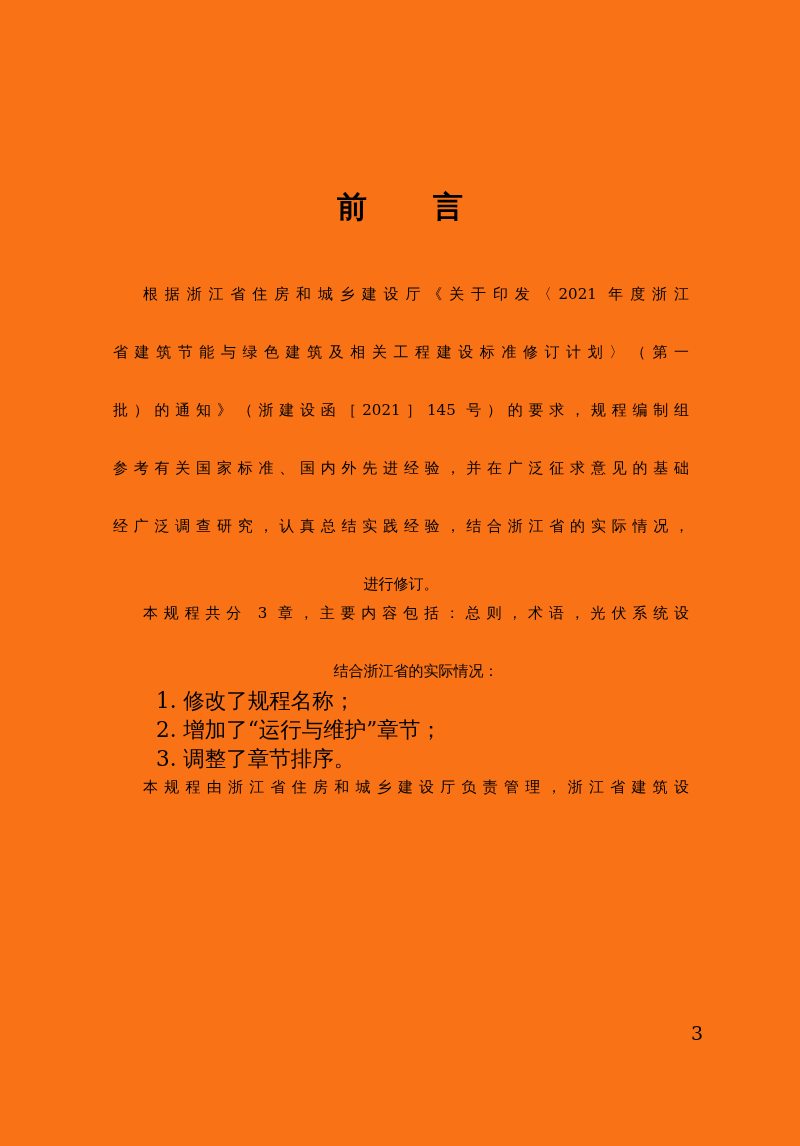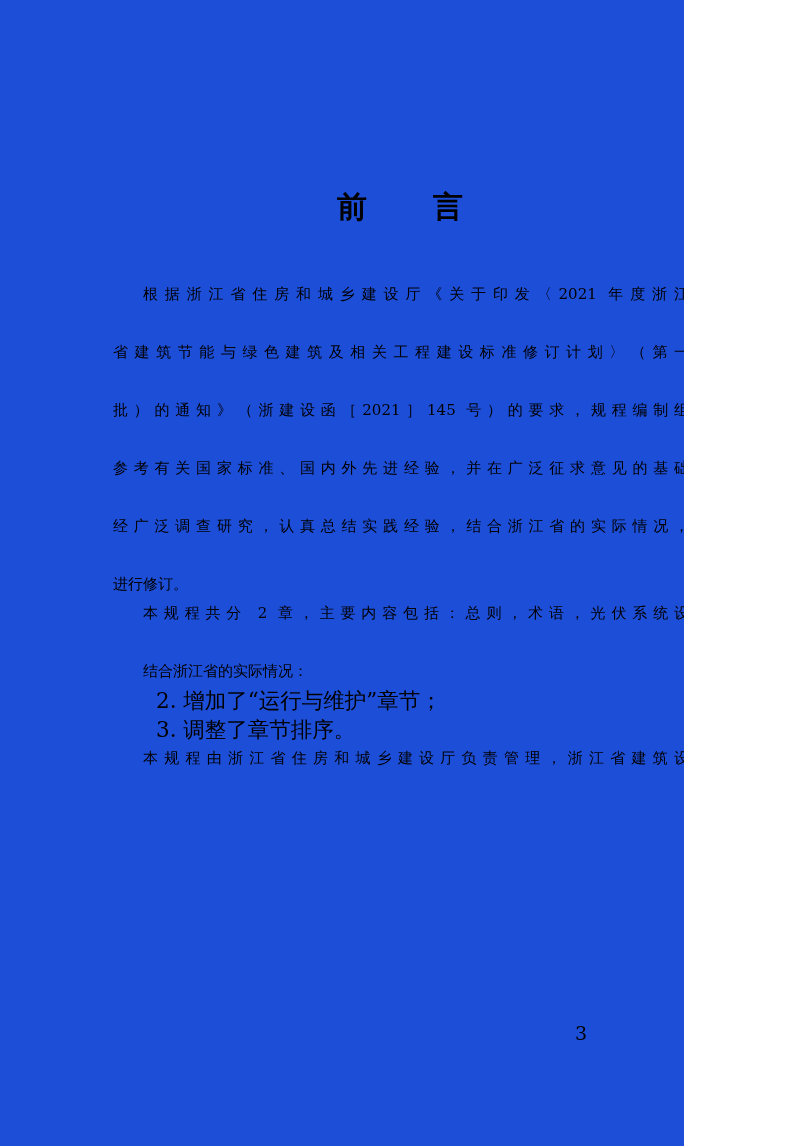--- a/index.html
+++ b/index.html
@@ -7,23 +7,23 @@
     margin: 0;
     padding: 0;
     background: #ffffff;
   }
   body {
     font-family: "DejaVu Serif", "Liberation Serif", serif;
     color: #000000;
   }
   .page {
     position: relative;
-    width: 684px;
+    width: 800px;
     height: 1146px;
-    background: #1d4ed8;
+    background: #f97316;
     overflow: hidden;
     box-sizing: border-box;
   }
   .content {
     position: absolute;
     left: 113px;
     top: 0;
     width: 576px;
   }
 
@@ -52,21 +52,21 @@
     letter-spacing: 0;
   }
 
   
   .ln {
     display: block;
     text-align: justify;
     text-justify: inter-character;
   }
   .ln.last {
-    text-align: left;
+    text-align: center;
   }
   .ln.first-indent {
     text-indent: 2em;
   }
   
   .ln:not(.last)::after {
     content: "";
     display: inline-block;
     width: 100%;
     height: 0;
@@ -113,28 +113,32 @@
       <p class="para">
         <span class="ln first-indent">根据浙江省住房和城乡建设厅《关于印发〈2021 年度浙江</span>
         <span class="ln">省建筑节能与绿色建筑及相关工程建设标准修订计划〉（第一</span>
         <span class="ln">批）的通知》（浙建设函［2021］145 号）的要求，规程编制组</span>
         <span class="ln">参考有关国家标准、国内外先进经验，并在广泛征求意见的基础</span>
         <span class="ln">经广泛调查研究，认真总结实践经验，结合浙江省的实际情况，</span>
         <span class="ln last">进行修订。</span>
       </p>
 
       <p class="para">
-        <span class="ln first-indent">本规程共分 2 章，主要内容包括：总则，术语，光伏系统设</span>
+        <span class="ln first-indent">本规程共分 3 章，主要内容包括：总则，术语，光伏系统设</span>
       </p>
 
       <p class="para">
         <span class="ln last first-indent">结合浙江省的实际情况：</span>
       </p>
 
       <ol class="num-list">
+        <li>
+          <span class="num">1.</span>
+          <span>修改了规程名称；</span>
+        </li>
         <li>
           <span class="num">2.</span>
           <span>增加了“运行与维护”章节；</span>
         </li>
         <li>
           <span class="num">3.</span>
           <span>调整了章节排序。</span>
         </li>
       </ol>
 

